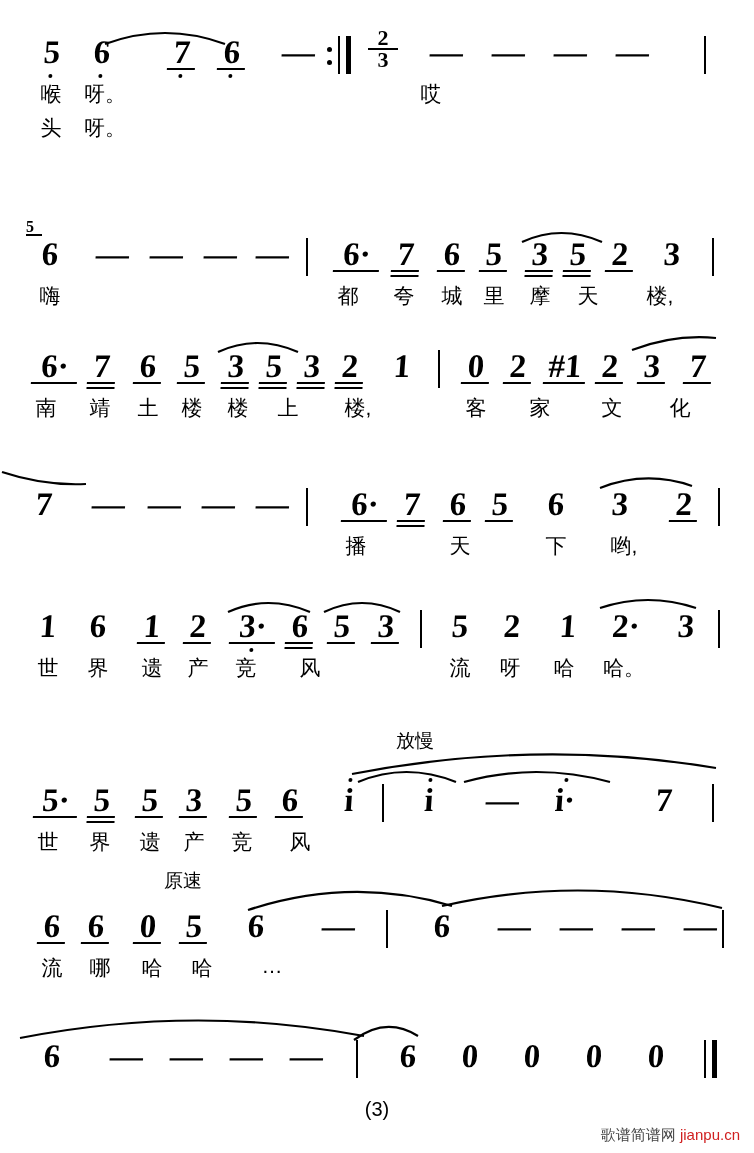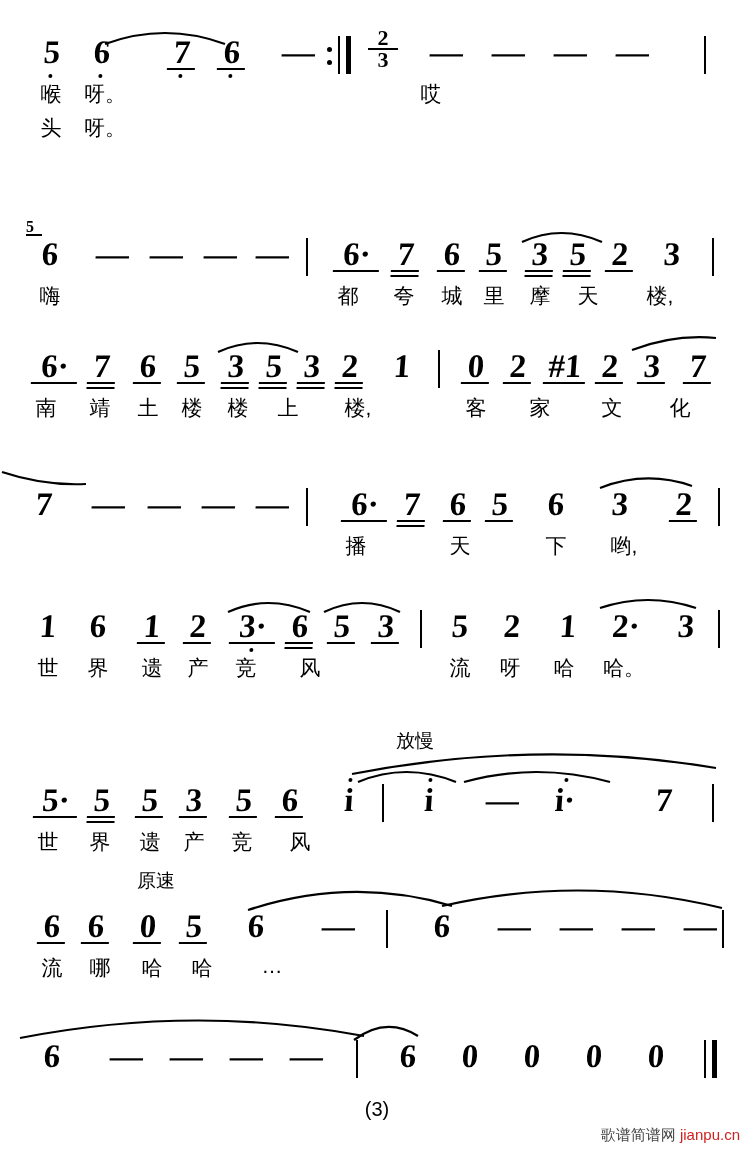--- a/index.html
+++ b/index.html
@@ -380,21 +380,21 @@
       <span class="lyrtok" style="left:32px;width:32px;">世</span>
       <span class="lyrtok" style="left:84px;width:32px;">界</span>
       <span class="lyrtok" style="left:134px;width:32px;">遗</span>
       <span class="lyrtok" style="left:178px;width:32px;">产</span>
       <span class="lyrtok" style="left:226px;width:32px;">竞</span>
       <span class="lyrtok" style="left:284px;width:32px;">风</span>
     </div>
   </div>
 
   <div class="system" style="top:880px;">
-    <span class="tempo" style="left:137px;top:-12px;">原速</span>
+    <span class="tempo" style="left:164px;top:-12px;">原速</span>
     <svg class="arc" style="left:246px;top:4px;" width="210" height="30">
       <path d="M2,26 Q106,-8 206,22" stroke="#000" stroke-width="2.2" fill="none"></path>
     </svg>
     <svg class="arc" style="left:440px;top:4px;" width="286" height="30">
       <path d="M2,22 Q142,-10 282,24" stroke="#000" stroke-width="2.2" fill="none"></path>
     </svg>
     <div class="notes" style="top:28px;">
       <span class="tok beam1" style="left:40px;width:24px;">6</span>
       <span class="tok beam1" style="left:84px;width:24px;">6</span>
       <span class="tok beam1" style="left:136px;width:24px;">0</span>

